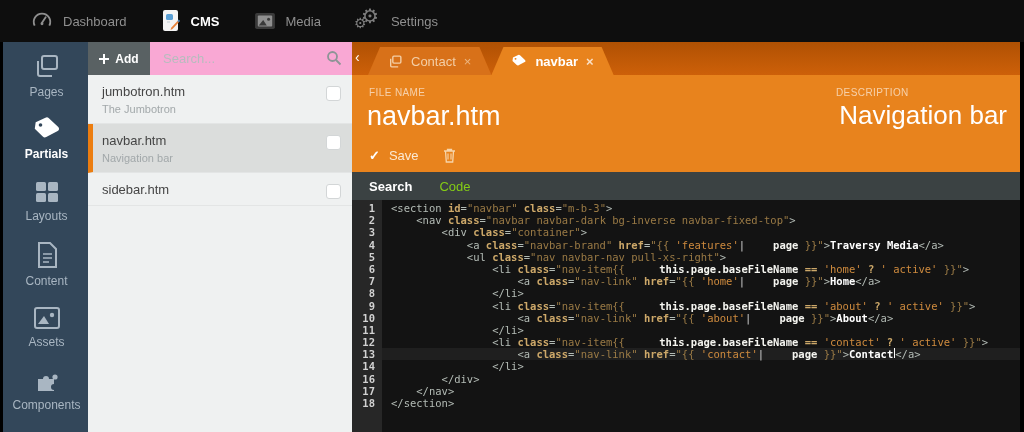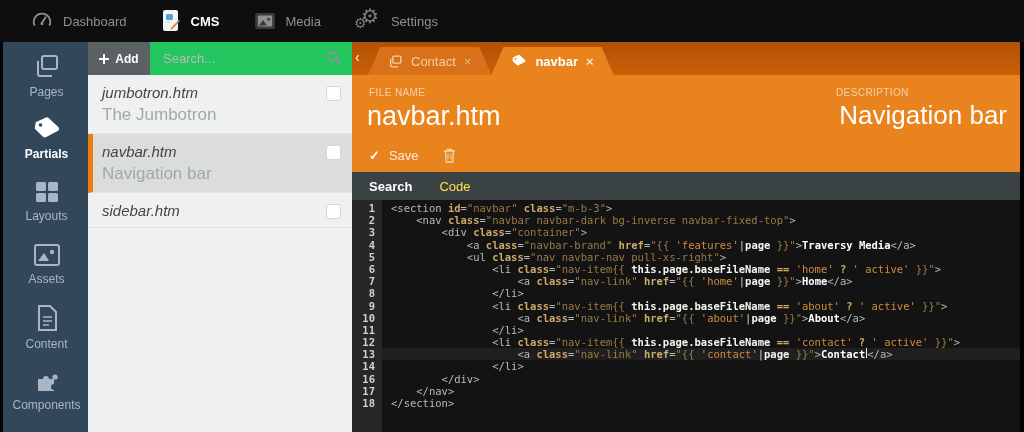--- a/index.html
+++ b/index.html
@@ -22,28 +22,28 @@
   .side-item { height:63px; display:flex; flex-direction:column; align-items:center;
                justify-content:center; gap:5px; color:#a9b6c2; font-size:12px; cursor:pointer; }
   .side-item.active { color:#ffffff; font-weight:bold; }
   .side-item svg { display:block; }
 
   
   .filelist { position:absolute; left:88px; top:42px; width:264px; bottom:0; background:#eff1f1; }
   .fl-toolbar { height:33px; display:flex; }
   .add-btn { width:62px; background:#596163; color:#fff; font-size:12px; font-weight:bold;
              display:flex; align-items:center; justify-content:center; gap:6px; cursor:pointer; }
-  .search-wrap { flex:1; background:#22c55e; position:relative; }
+  .search-wrap { flex:1; background:#f9a8d4; position:relative; }
   .search-wrap input { width:100%; height:100%; border:none; outline:none; padding:0 32px 0 13px;
              font-size:13px; color:#555; font-family:"Liberation Sans", sans-serif; background:transparent; }
   .search-wrap input::placeholder { color:#b7bcbe; }
   .search-icon { position:absolute; right:10px; top:8px; }
   .file-item { position:relative; padding:9px 14px 8px 14px; border-bottom:1px solid #e3e5e5; cursor:pointer; }
-  .file-item .fi-title { font-size:15px; color:#454545;font-style:italic; }
-  .file-item .fi-sub { font-size:17px; color:#a2a8aa; margin-top:4px; }
+  .file-item .fi-title { font-size:13px; color:#454545; }
+  .file-item .fi-sub { font-size:11px; color:#a2a8aa; margin-top:4px; }
   .file-item .fi-sub:empty { display:none; }
   .file-item.selected { background:#dbdddc; border-left:5px solid #ec7d10; padding-left:9px; }
   .checkbox { position:absolute; right:11px; top:11px; width:15px; height:15px;
               background:#fff; border:1px solid #d3d6d7; border-radius:3px; cursor:pointer; }
 
   
   .editor { position:absolute; left:352px; top:42px; right:4px; bottom:0; background:#131313; }
 
   .tabstrip { height:33px; background:linear-gradient(#b05103,#cd6009);
               display:flex; align-items:flex-end; padding-left:16px; position:relative; }
@@ -63,37 +63,37 @@
   .desc-label { position:absolute; left:484px; top:12px; font-size:10px;
                 color:rgba(255,255,255,.62); letter-spacing:.4px; }
   .desc-value { position:absolute; right:13px; top:25px; font-size:26px; font-weight:300; }
   .save-row { position:absolute; left:17px; bottom:9px; display:flex; align-items:center; gap:24px; }
   .save-btn { display:flex; align-items:center; gap:9px; color:#fbe9d3; font-size:13px; cursor:pointer; }
   .save-check { font-weight:bold; color:#fff; font-size:13px; }
   .trash-btn { cursor:pointer; display:flex; }
 
   .modebar { height:28px; background:#3b4243; display:flex; align-items:center;
              padding-left:17px; gap:27px; font-size:13px; }
-  .mode-tab { cursor:pointer; color:#fde047; }
+  .mode-tab { cursor:pointer; color:#84cc16; }
   .mode-tab.active { color:#fff; font-weight:bold; }
 
   .code-area { position:absolute; left:0; right:0; top:158px; bottom:0; background:#131313;
                font-family:"DejaVu Sans Mono", monospace; font-size:10.5px; overflow:hidden; }
   .gutter-col { position:absolute; left:0; top:0; bottom:0; width:30px; background:#272727; }
   .code-lines { position:relative; padding-top:2px; }
   .code-line { display:flex; height:12.2px; line-height:12.2px; white-space:pre; }
   .ln { width:30px; flex-shrink:0; text-align:right; padding-right:7px;
         color:#d2d2d2; font-weight:bold; background:#272727; }
   .ltext { flex:1; padding-left:9px; }
   .code-line.active .ltext { background:#1f1f1f; }
   .t { color:#b4bcb6; }
   .a { color:#cda869; font-weight:bold; }
   .v { color:#9a7a45; }
   .s { color:#cf8b3e; }
-  .k { color:#f5f5f0; font-weight:bold; }
+  .k { color:#f5f5f0; font-weight:bold;margin-left:28px; }
   .o { color:#cda869; font-weight:bold; }
   .p { color:#d0d0d0; }
   .x { color:#ffffff; font-weight:bold; }
   .c { display:inline-block; border-left:1px solid #fff; height:10px; margin-left:1px; }
 </style>
 </head>
 <body>
 
 <div class="app">
 
@@ -165,36 +165,36 @@
           <rect x="2" y="2" width="10" height="9" rx="1.5"></rect>
           <rect x="14" y="2" width="10" height="9" rx="1.5"></rect>
           <rect x="2" y="13" width="10" height="9" rx="1.5"></rect>
           <rect x="14" y="13" width="10" height="9" rx="1.5"></rect>
         </svg>
       </span>
       <span>Layouts</span>
     </div>
     <div class="side-item">
       <span>
+        <svg width="24" height="28" viewBox="0 0 24 28" fill="none" stroke="currentColor" stroke-width="2">
+          <path d="M4 2 L15 2 L21 8 L21 26 L4 26 Z"></path>
+          <path d="M8 13 L17 13 M8 17 L17 17 M8 21 L14 21" stroke-width="1.6"></path>
+        </svg>
+      </span>
+      <span>Content</span>
+    </div>
+    <div class="side-item">
+      <span>
         <svg width="28" height="24" viewBox="0 0 28 24" fill="none" stroke="currentColor" stroke-width="2">
           <rect x="2" y="2" width="24" height="20" rx="2"></rect>
           <path d="M5 18 L11 10 L16 18 Z" fill="currentColor" stroke="none"></path>
           <circle cx="19" cy="9" r="2.2" fill="currentColor" stroke="none"></circle>
         </svg>
       </span>
       <span>Assets</span>
-    </div>
-    <div class="side-item">
-      <span>
-        <svg width="24" height="28" viewBox="0 0 24 28" fill="none" stroke="currentColor" stroke-width="2">
-          <path d="M4 2 L15 2 L21 8 L21 26 L4 26 Z"></path>
-          <path d="M8 13 L17 13 M8 17 L17 17 M8 21 L14 21" stroke-width="1.6"></path>
-        </svg>
-      </span>
-      <span>Content</span>
     </div>
     <div class="side-item">
       <span>
         <svg width="26" height="24" viewBox="0 0 26 24" fill="currentColor">
           <path d="M4 10 h5 a3 3 0 1 1 6 0 h5 v5 a3 3 0 1 0 0 6 v1 h-16 Z"></path>
           <circle cx="21" cy="8" r="2.6"></circle>
         </svg>
       </span>
       <span>Components</span>
     </div>

